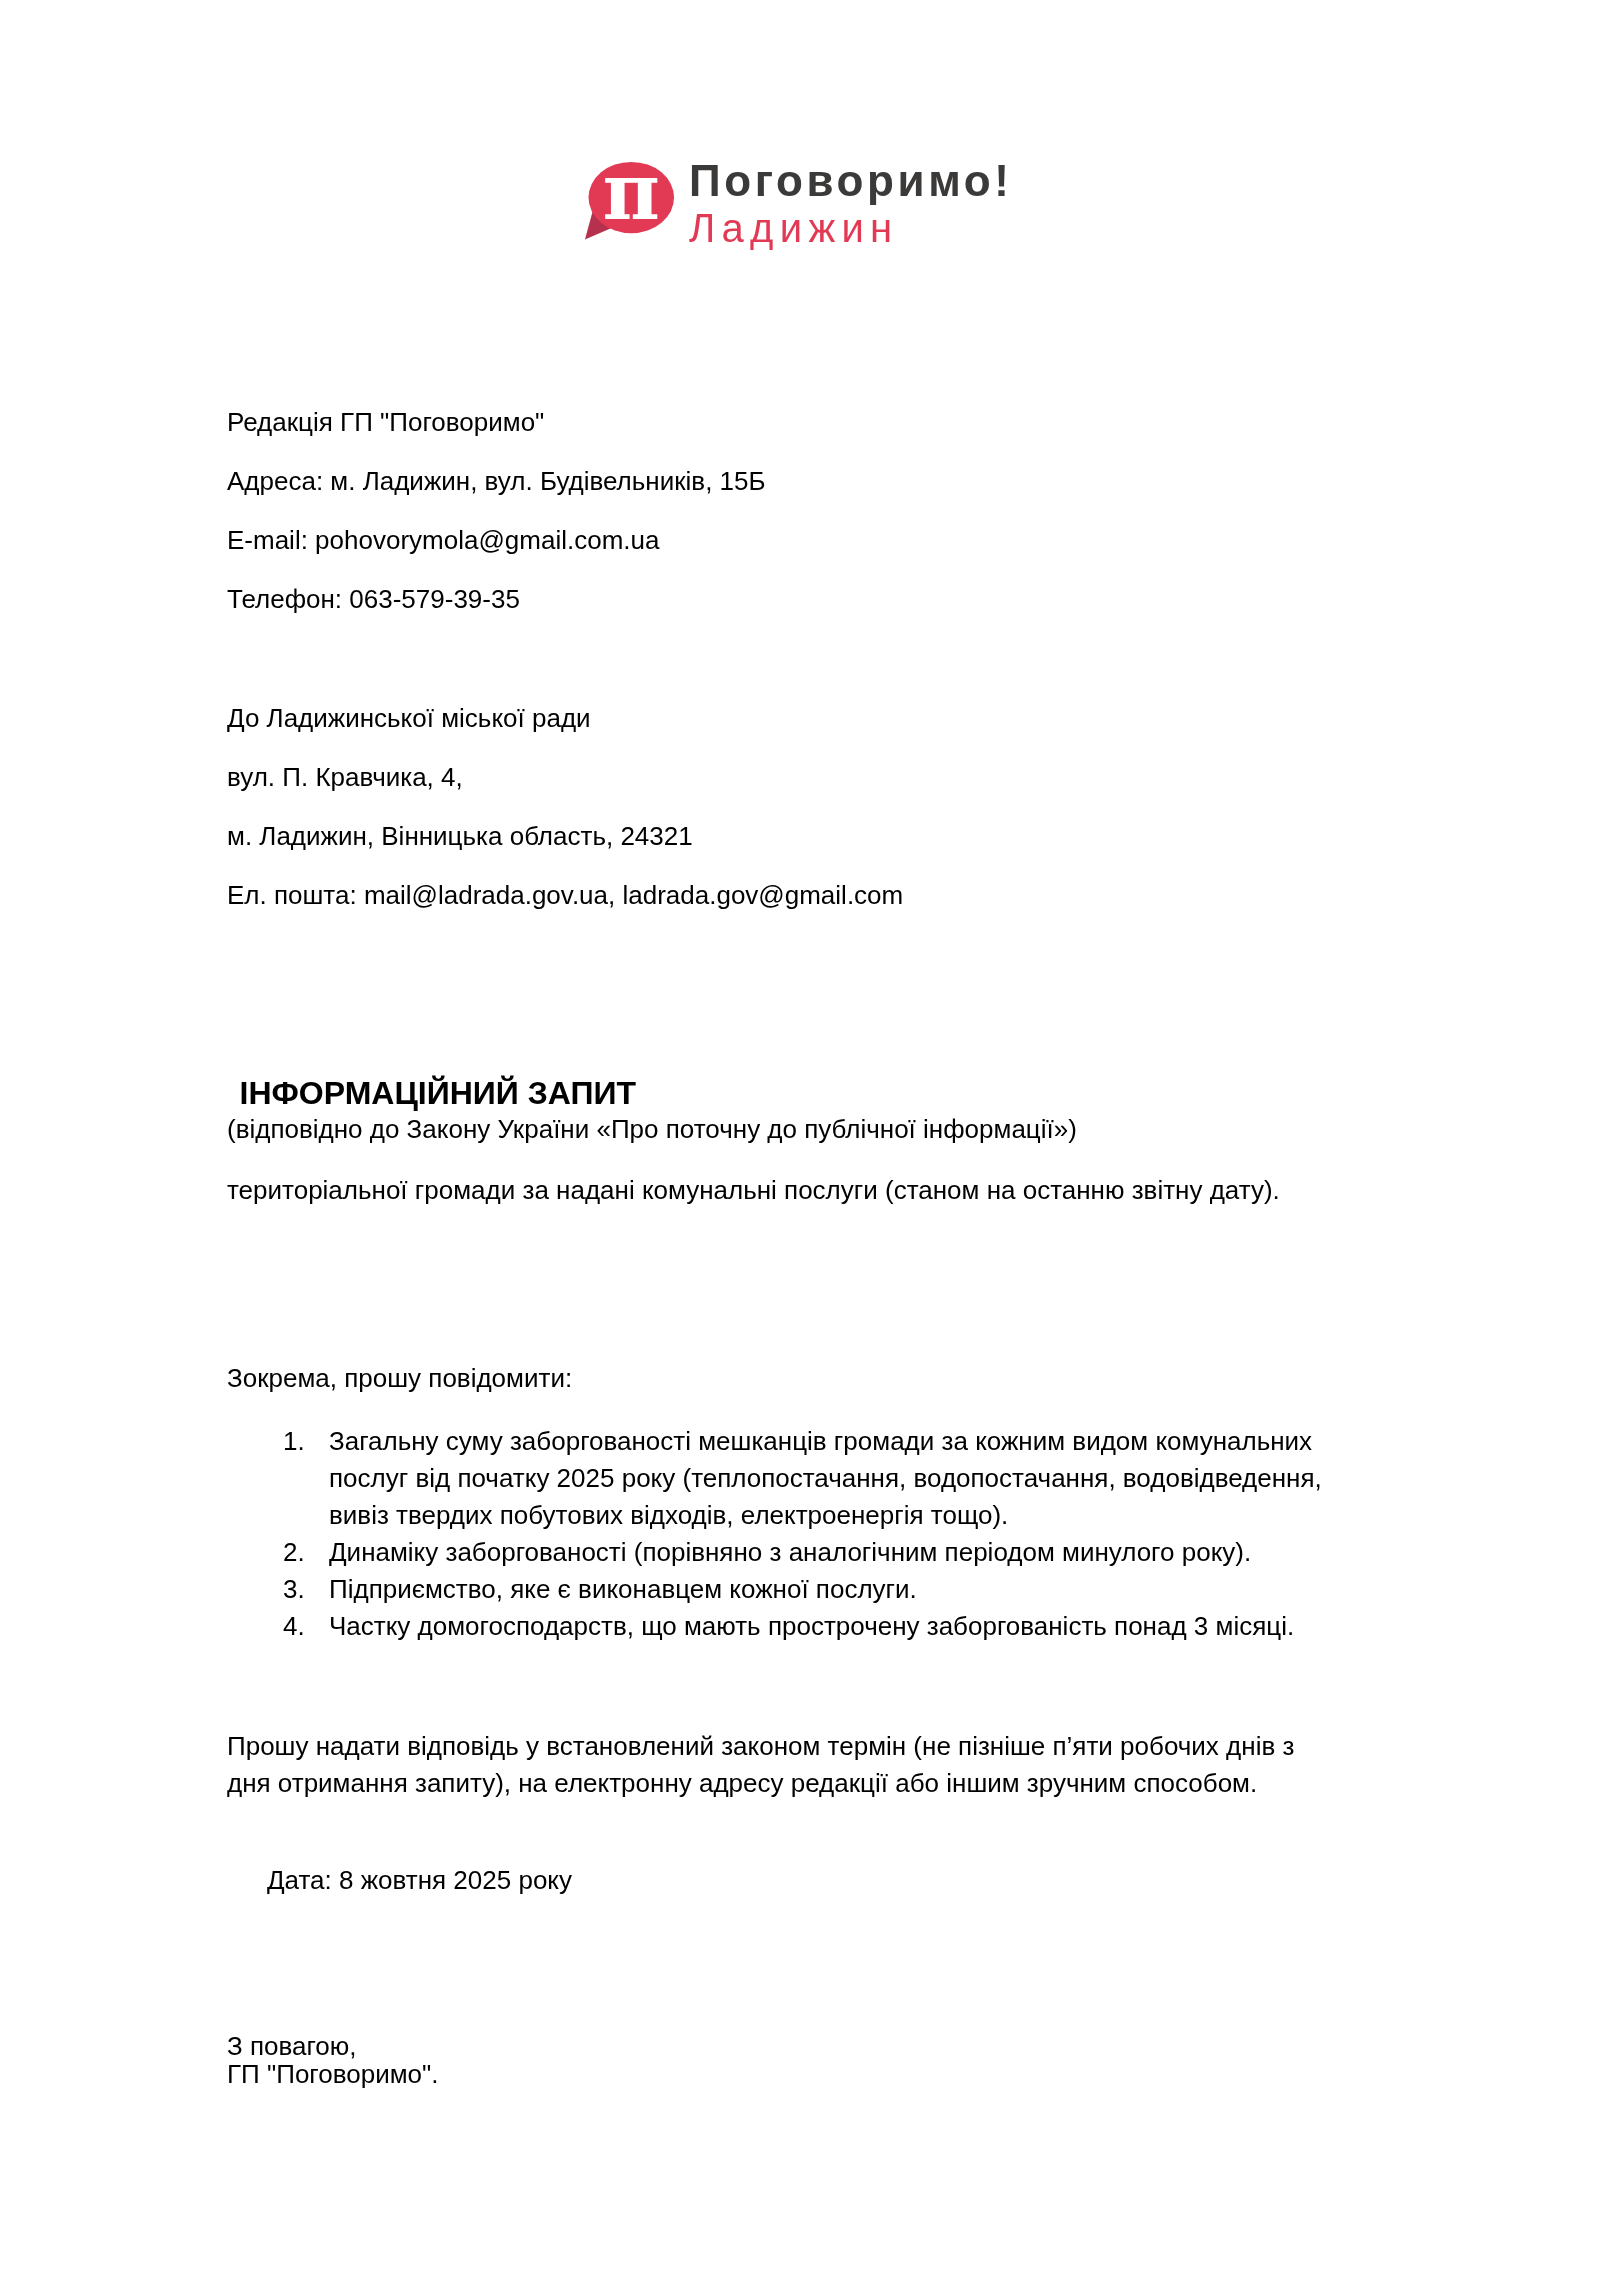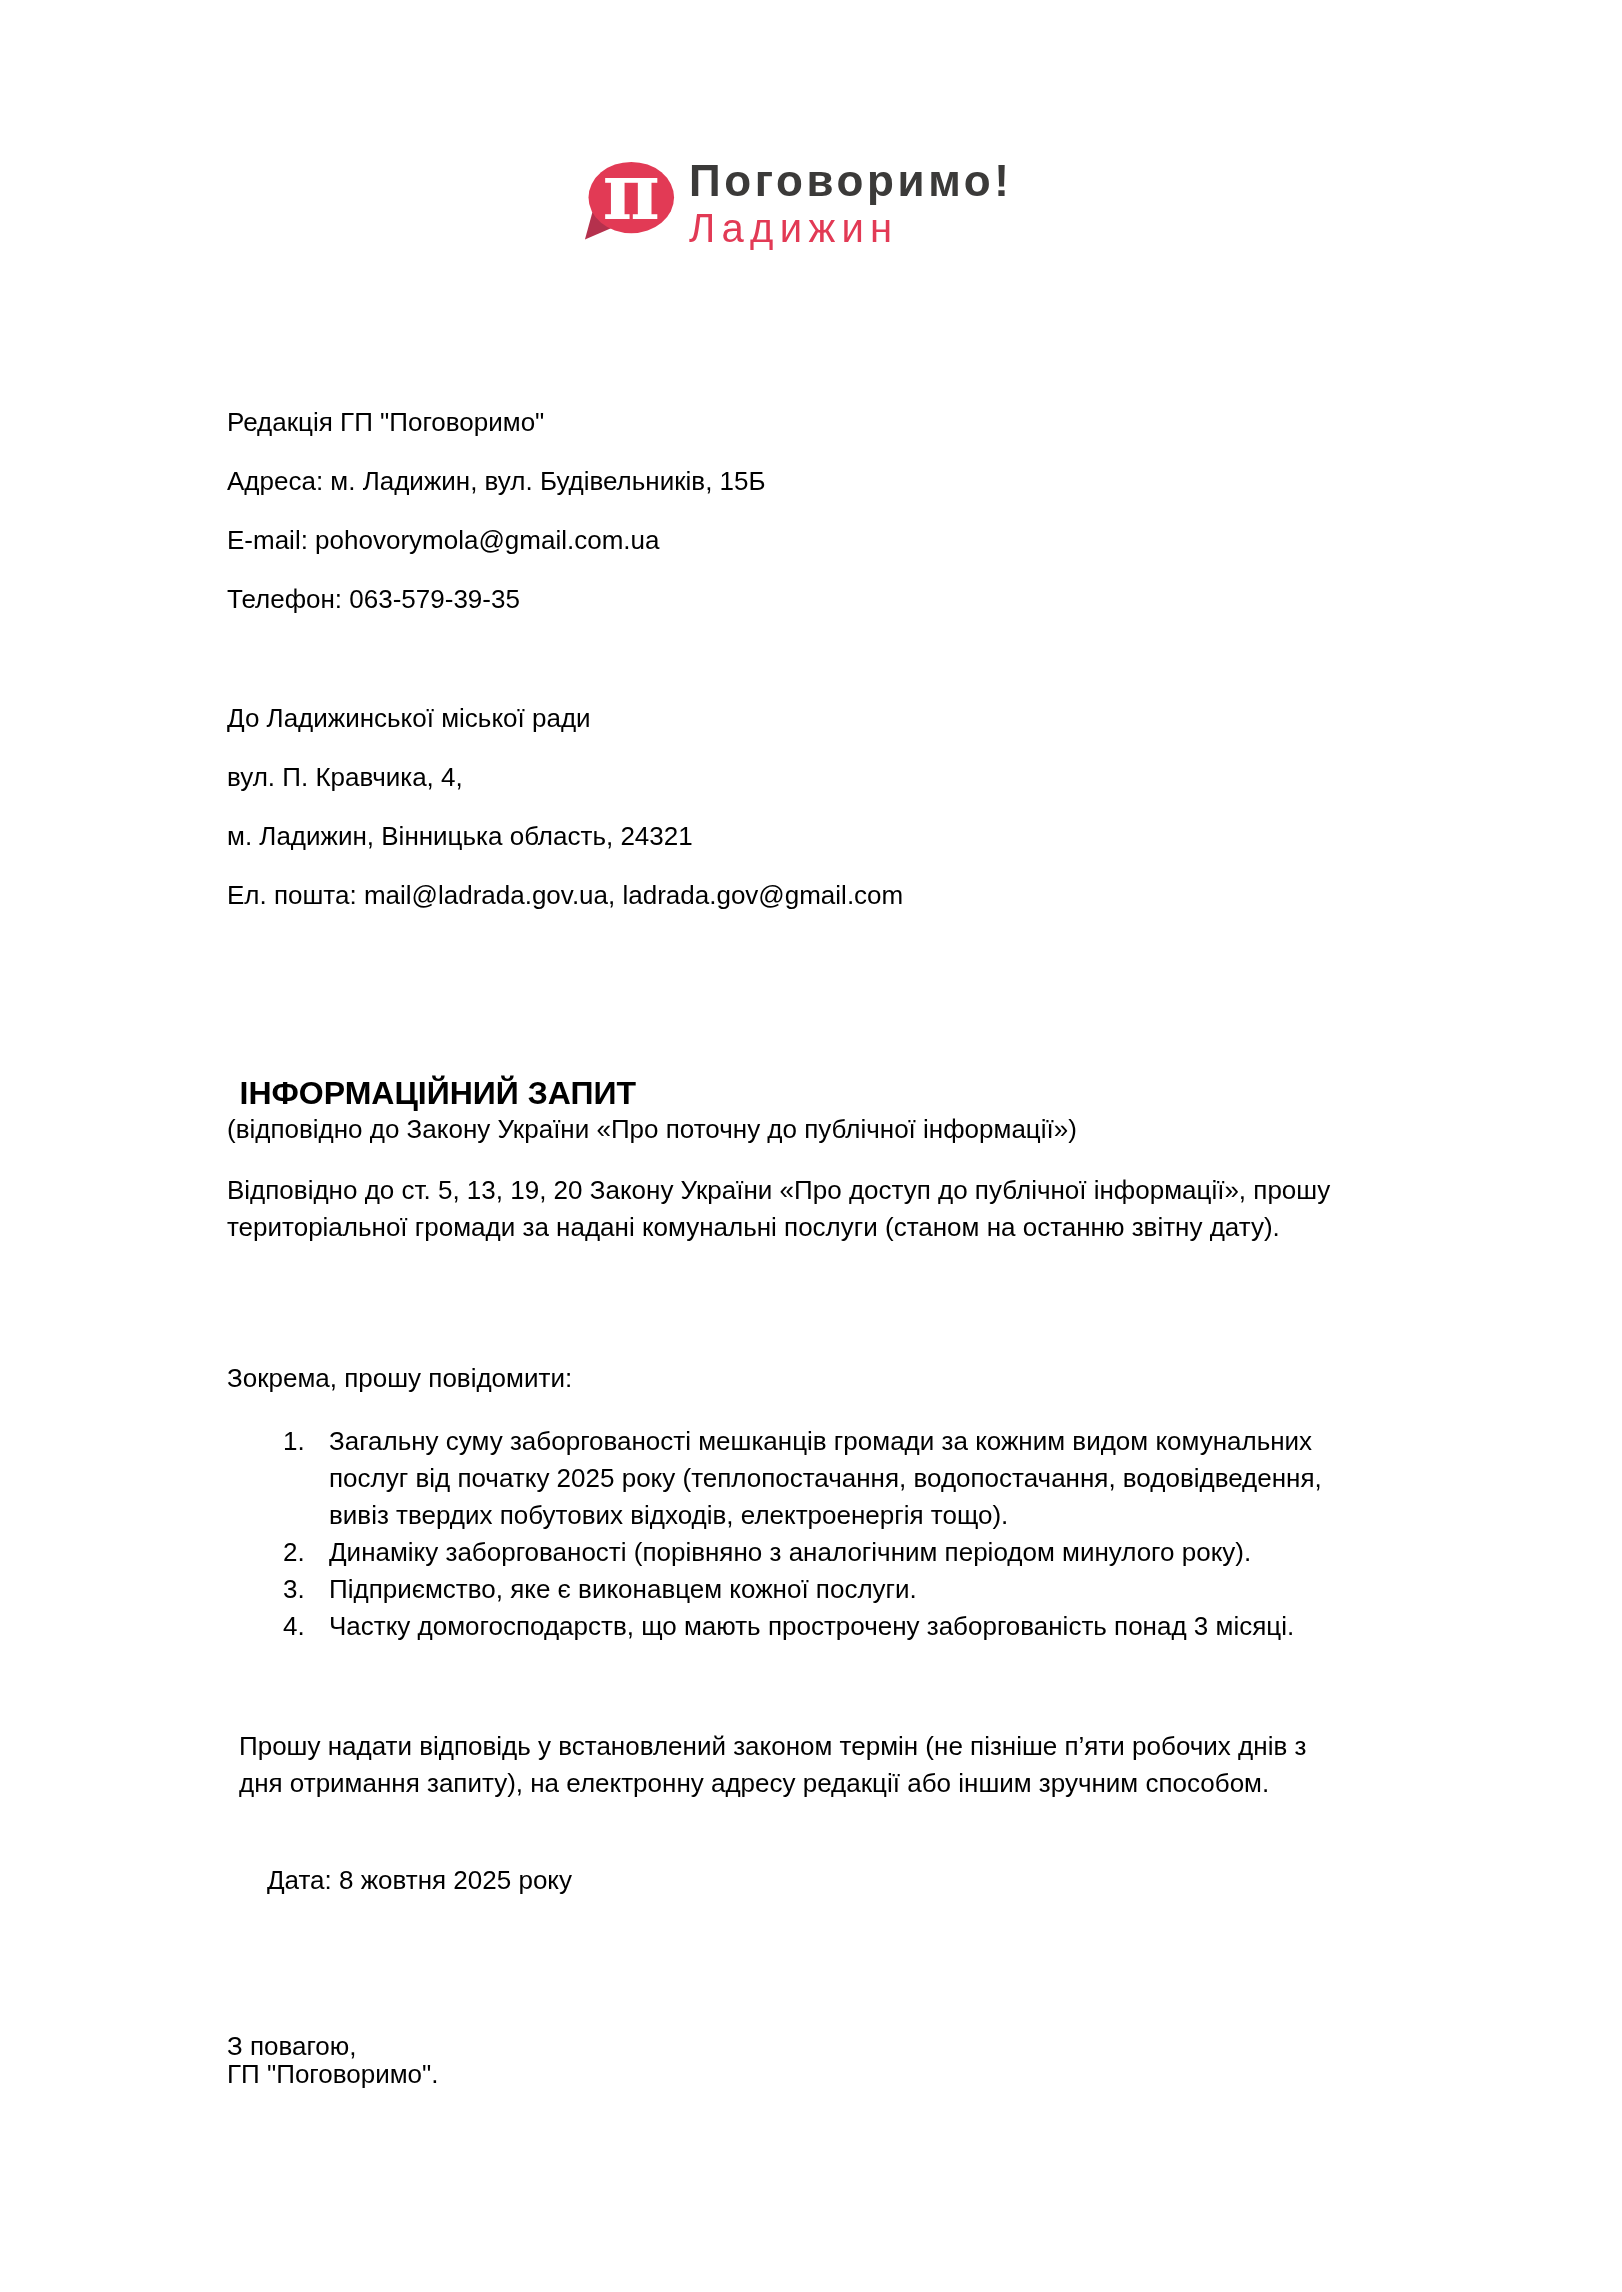--- a/index.html
+++ b/index.html
@@ -38,21 +38,21 @@
   #req-subtitle{top:1111px;line-height:37px;}
   #req-intro{top:1172px;}
   #list-intro{top:1360px;line-height:37px;}
   #req-list{top:1423px;}
   .li{display:flex;align-items:flex-start;}
   .li-num{
     margin-left:56px;width:46px;flex:0 0 46px;
     line-height:37px;font-size:26px;
   }
   .li-body .ln{line-height:37px;}
-  #closing{top:1728px;margin-left:12px;}
+  #closing{top:1728px;}
   #date-line{top:1862px;line-height:37px;margin-left:40px;}
   #regards{top:1998px;line-height:37px;margin-top:30px;}
   #signature{top:2056px;line-height:37px;}
 </style>
 </head>
 <body>
 
 <div class="page">
 
   <header class="logo">
@@ -78,21 +78,20 @@
     <div class="ln">До Ладижинської міської ради</div>
     <div class="ln">вул. П. Кравчика, 4,</div>
     <div class="ln">м. Ладижин, Вінницька область, 24321</div>
     <div class="ln">Ел. пошта: mail@ladrada.gov.ua, ladrada.gov@gmail.com</div>
   </section>
 
   <h1 id="req-title" class="blk">ІНФОРМАЦІЙНИЙ ЗАПИТ</h1>
   <div id="req-subtitle" class="blk">(відповідно до Закону України «Про поточну до публічної інформації»)</div>
 
   <section id="req-intro" class="blk para-tt">
-    <div class="ln">Відповідно до ст. 5, 13, 19, 20 Закону України «Про доступ до публічної інформації», прошу</div>
     <div class="ln">територіальної громади за надані комунальні послуги (станом на останню звітну дату).</div>
   </section>
 
   <div id="list-intro" class="blk">Зокрема, прошу повідомити:</div>
 
   <section id="req-list" class="blk">
     <div class="li">
       <span class="li-num">1.</span>
       <div class="li-body">
         <div class="ln">Загальну суму заборгованості мешканців громади за кожним видом комунальних</div>

